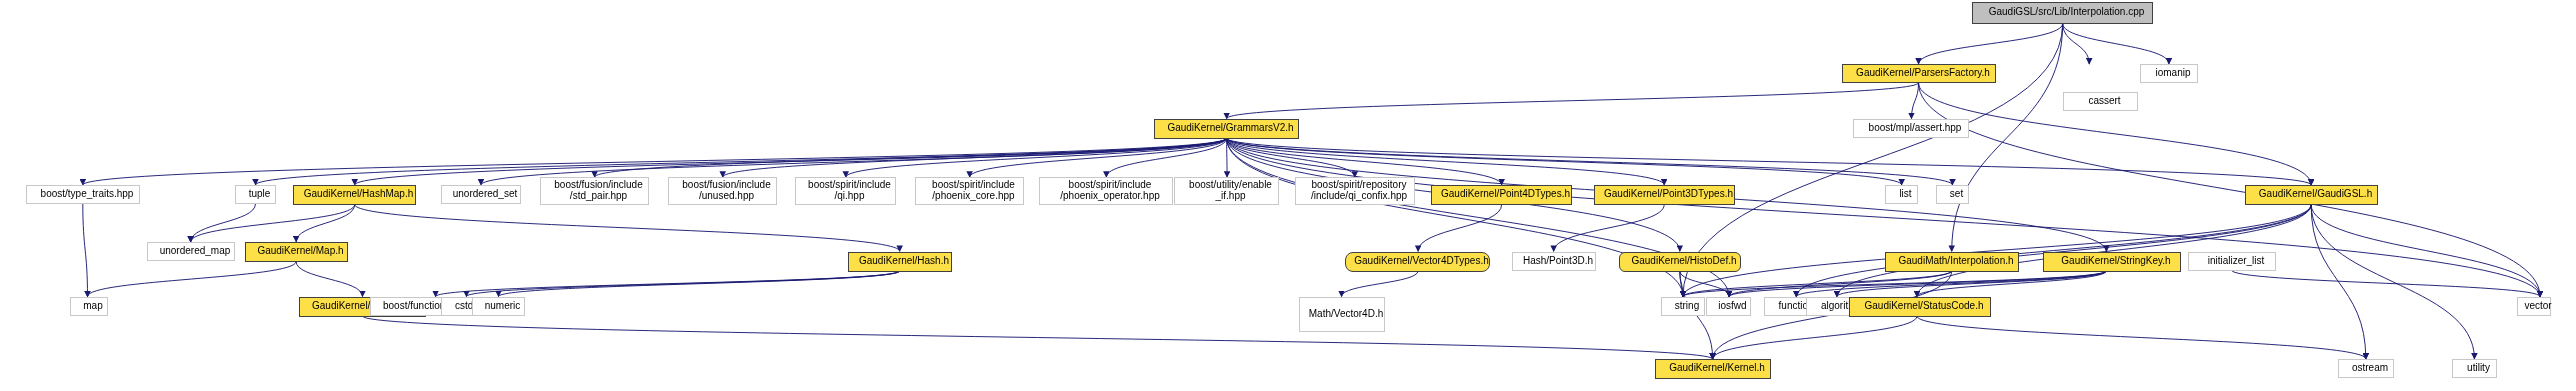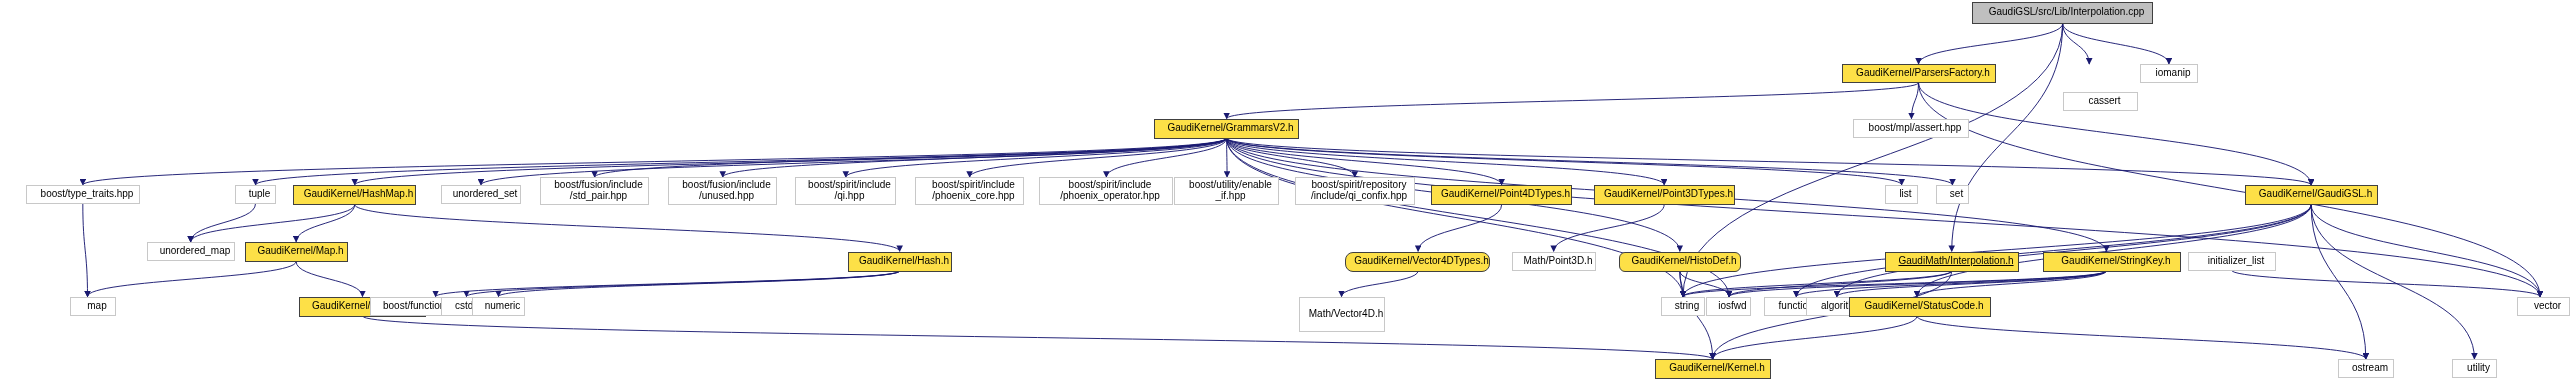--- a/index.html
+++ b/index.html
@@ -118,35 +118,35 @@
 /include/qi_confix.hpp</div>
       <div class="node bold" style="left: 1431px; top: 185px; width: 141px; height: 19.5px;">GaudiKernel/Point4DTypes.h</div>
       <div class="node bold" style="left: 1594px; top: 185px; width: 141px; height: 19.5px;">GaudiKernel/Point3DTypes.h</div>
       <div class="node plain" style="left: 1885px; top: 185px; width: 33px; height: 19px;">list</div>
       <div class="node plain" style="left: 1936px; top: 185px; width: 33px; height: 19px;">set</div>
       <div class="node bold" style="left: 2245px; top: 185px; width: 133px; height: 19.5px;">GaudiKernel/GaudiGSL.h</div>
       <div class="node plain" style="left: 147px; top: 242px; width: 88px; height: 19px;">unordered_map</div>
       <div class="node bold" style="left: 245px; top: 242px; width: 103px; height: 19.5px;">GaudiKernel/Map.h</div>
       <div class="node bold" style="left: 848px; top: 252px; width: 104px; height: 19.5px;">GaudiKernel/Hash.h</div>
       <div class="node bold" style="left: 1345px; top: 252px; width: 145px; height: 19.5px; border-radius: 8px;">GaudiKernel/Vector4DTypes.h</div>
-      <div class="node plain" style="left: 1512px; top: 252px; width: 84px; height: 19px;">Math/Point3D.h</div>
+      <div class="node plain" style="left: 1512px; top: 252px; width: 84px; height: 19px;">Hash/Point3D.h</div>
       <div class="node bold" style="left: 1619px; top: 252px; width: 122px; height: 19.5px; border-radius: 6px;">GaudiKernel/HistoDef.h</div>
-      <div class="node bold" style="left: 1885px; top: 252px; width: 134px; height: 19.5px; text-decoration: underline;">GaudiMath/Interpolation.h</div>
+      <div class="node bold" style="left: 1885px; top: 252px; width: 134px; height: 19.5px;">GaudiMath/Interpolation.h</div>
       <div class="node bold" style="left: 2043px; top: 252px; width: 138px; height: 19.5px;">GaudiKernel/StringKey.h</div>
       <div class="node plain" style="left: 2188px; top: 252px; width: 88px; height: 19px;">initializer_list</div>
-      <div class="node plain" style="left: 70px; top: 297px; width: 46px; height: 19px;">map</div>
+      <div class="node plain" style="left: 70px; top: 297px; width: 38px; height: 19px;">map</div>
       <div class="node bold" style="left: 299px; top: 297px; width: 127px; height: 19.5px;">GaudiKernel/MapBase.h</div>
       <div class="node plain" style="left: 370px; top: 297px; width: 132px; height: 19px;">boost/functional/hash.hpp</div>
       <div class="node plain" style="left: 441px; top: 297px; width: 52px; height: 19px;">cstddef</div>
       <div class="node plain" style="left: 472px; top: 297px; width: 53px; height: 19px;">numeric</div>
       <div class="node plain" style="left: 1299px; top: 297px; width: 86px; height: 35px;">Math/Vector4D.h</div>
       <div class="node plain" style="left: 1661px; top: 297px; width: 44px; height: 19px;">string</div>
       <div class="node plain" style="left: 1706px; top: 297px; width: 45px; height: 19px;">iosfwd</div>
       <div class="node plain" style="left: 1764px; top: 297px; width: 64px; height: 19px;">functional</div>
       <div class="node plain" style="left: 1806px; top: 297px; width: 63px; height: 19px;">algorithm</div>
       <div class="node bold" style="left: 1849px; top: 297px; width: 142px; height: 19.5px;">GaudiKernel/StatusCode.h</div>
-      <div class="node plain" style="left: 2517px; top: 297px; width: 53px; height: 19px;">vector</div>
+      <div class="node plain" style="left: 2517px; top: 297px; width: 34px; height: 19px;">vector</div>
       <div class="node bold" style="left: 1655px; top: 359px; width: 116px; height: 19.5px;">GaudiKernel/Kernel.h</div>
       <div class="node plain" style="left: 2338px; top: 359px; width: 56px; height: 19px;">ostream</div>
       <div class="node plain" style="left: 2452px; top: 359px; width: 45px; height: 19px;">utility</div>
     </div>
 </div>
 
 
 </body></html>

